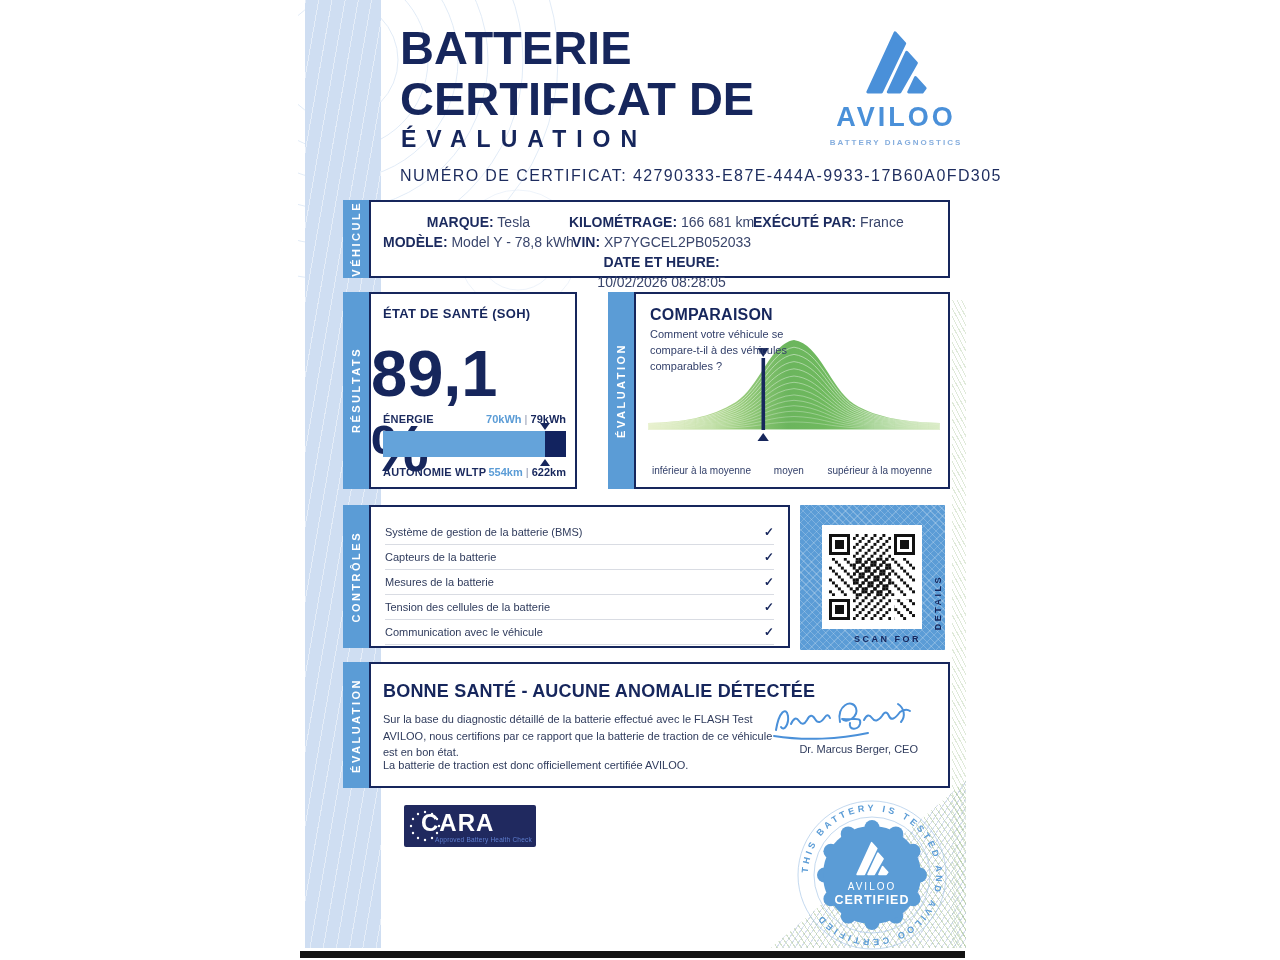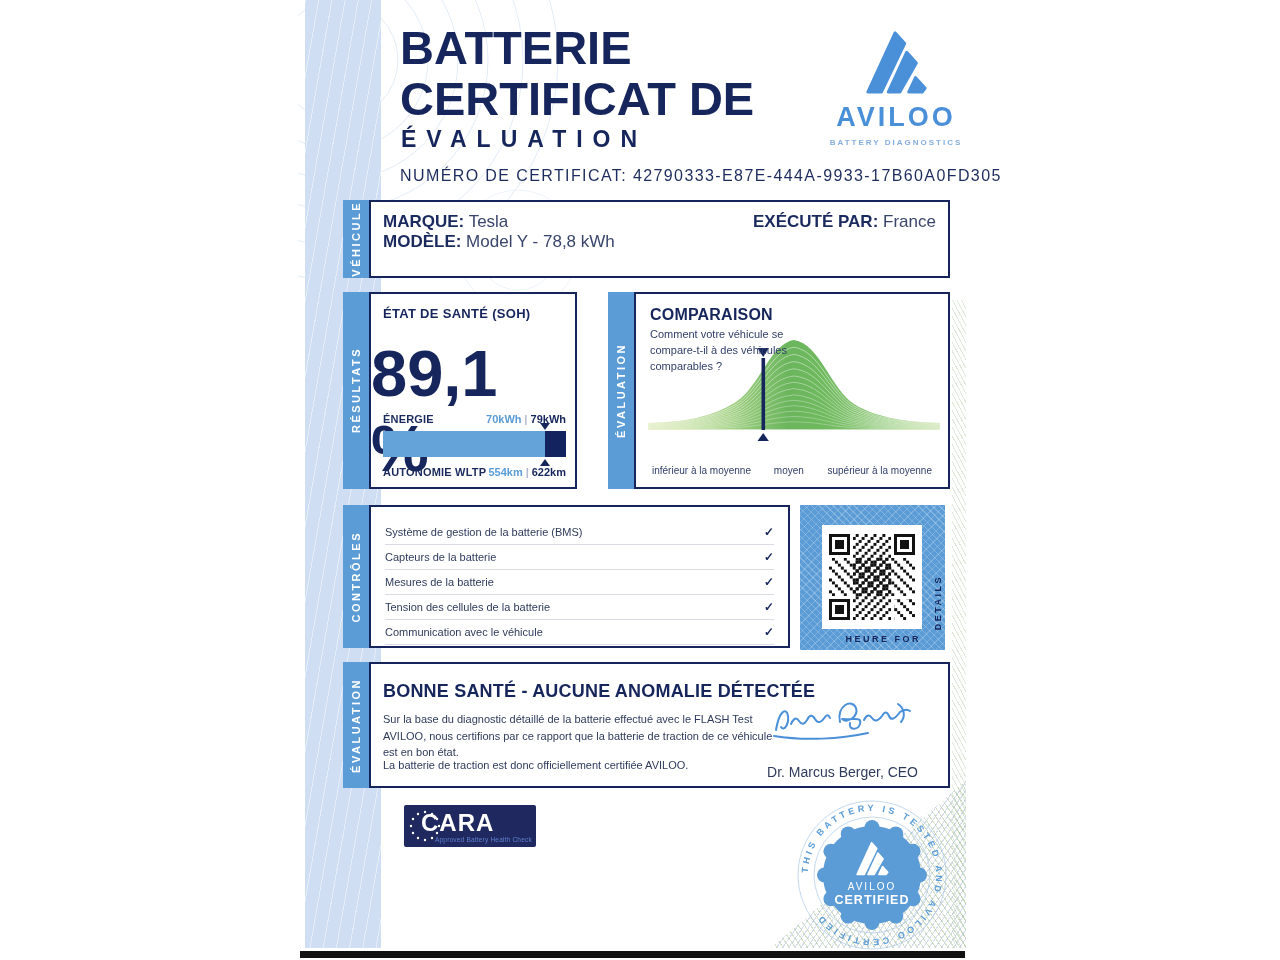--- a/index.html
+++ b/index.html
@@ -36,21 +36,21 @@
   .tab span { writing-mode:vertical-rl; transform:rotate(180deg); font-size:11px; font-weight:bold; letter-spacing:2.5px; }
   .box { flex:1; background:#fff; border:2px solid #16265c; position:relative; }
 
   .sec-vehicle  { left:343px; top:200px; width:607px; height:78px; }
   .sec-results  { left:343px; top:292px; width:234px; height:197px; }
   .sec-evalchart{ left:608px; top:292px; width:342px; height:197px; }
   .sec-controls { left:343px; top:505px; width:447px; height:143px; }
   .sec-evalsum  { left:343px; top:662px; width:607px; height:126px; }
 
   
-  .vcol { position:absolute; top:10px; font-size:17px; line-height:20px; color:#39456b; white-space:nowrap; }
+  .vcol { position:absolute; top:10px; font-size:14px; line-height:20px; color:#39456b; white-space:nowrap;text-align:center; }
   .vcol .lbl { font-weight:bold; color:#1b2a5e; }
   .vcol1 { left:12px; } .vcol2 { left:198px; } .vcol3 { left:382px; }
 
   
   .soh-title { position:absolute; left:12px; top:12px; font-size:13px; font-weight:bold; letter-spacing:.3px; color:#16265c; }
   .soh-value { position:absolute; right:10px; top:42px; font-size:65px; font-weight:bold; color:#16265c; }
   .meter-row { position:absolute; left:12px; right:9px; display:flex; justify-content:space-between; align-items:baseline; font-size:11px; }
   .meter-row .lbl { font-weight:bold; color:#1b2a5e; letter-spacing:.2px; }
   .val-cur { color:#5b9cd6; font-weight:bold; }
   .val-sep { color:#8a93ad; }
@@ -85,21 +85,21 @@
   .qr-white svg { position:absolute; left:7px; top:9px; }
   .scanfor { position:absolute; right:24px; bottom:6px; font-size:9px; font-weight:bold; letter-spacing:2.5px; color:#16265c; }
   .details { position:absolute; right:2px; bottom:20px; font-size:9px; font-weight:bold; letter-spacing:2.5px; color:#16265c;
     writing-mode:vertical-rl; transform:rotate(180deg); }
 
   
   .btitle { position:absolute; left:12px; top:17px; font-size:18px; font-weight:bold; letter-spacing:.2px; color:#16265c; }
   .bpara { position:absolute; left:12px; width:405px; font-size:11px; line-height:1.5; color:#2f3b5c; }
   .p1 { top:47px; } .p2 { top:93px; }
   .sig { position:absolute; right:28px; top:30px; }
-  .signatory { position:absolute; right:30px; top:100px; font-size:14px; color:#2f3b5c; }
+  .signatory { position:absolute; right:30px; top:79px; font-size:11px; color:#2f3b5c; }
 
   
   .cara { left:404px; top:805px; width:132px; height:42px; background:#20295f; border-radius:2px; z-index:2; }
   .cara .word { position:absolute; left:17px; top:4px; font-size:24px; font-weight:bold; color:#fff; letter-spacing:1px; }
   .cara .tag { position:absolute; left:31px; top:31px; font-size:6.5px; color:#5f7fd0; letter-spacing:.2px; }
 
   
   .badge { left:788px; top:791px; width:168px; height:168px; z-index:3; }
 </style>
 </head>
@@ -144,20 +144,26 @@
 </div>
 
 <div class="abs section sec-vehicle">
   <div class="tab">
       <span>VÉHICULE</span>
     </div>
   <div class="box">
     <div class="vcol vcol1">
       <div><span class="lbl">MARQUE:</span><span> Tesla</span></div>
       <div><span class="lbl">MODÈLE:</span><span> Model Y - 78,8 kWh</span></div>
+    </div>
+    <div class="vcol vcol2">
+      <div><span class="lbl">KILOMÉTRAGE:</span><span> 166 681 km</span></div>
+      <div><span class="lbl">VIN:</span><span> XP7YGCEL2PB052033</span></div>
+      <div><span class="lbl">DATE ET HEURE:</span></div>
+      <div><span>10/02/2026 08:28:05</span></div>
     </div>
     <div class="vcol vcol3">
       <div><span class="lbl">EXÉCUTÉ PAR:</span><span> France</span></div>
     </div>
   </div>
 </div>
 
 <div class="abs section sec-results">
   <div class="tab">
       <span>RÉSULTATS</span>
@@ -286,21 +292,21 @@
       <g fill="#111">
         <path d="M0,0 h7 v7 h-7 Z M1,1 v5 h5 v-5 Z" fill-rule="evenodd"></path>
         <rect x="2" y="2" width="3" height="3"></rect>
         <path d="M22,0 h7 v7 h-7 Z M23,1 v5 h5 v-5 Z" fill-rule="evenodd"></path>
         <rect x="24" y="2" width="3" height="3"></rect>
         <path d="M0,22 h7 v7 h-7 Z M1,23 v5 h5 v-5 Z" fill-rule="evenodd"></path>
         <rect x="2" y="24" width="3" height="3"></rect>
       </g>
     </svg>
   </div>
-  <span class="scanfor">HEURE FOR</span>
+  <span class="scanfor">SCAN FOR</span>
   <span class="details">DETAILS</span>
 </div>
 
 <div class="abs section sec-evalsum">
   <div class="tab">
       <span>ÉVALUATION</span>
     </div>
   <div class="box">
     <div class="btitle">BONNE SANTÉ - AUCUNE ANOMALIE DÉTECTÉE</div>
     <div class="bpara p1">Sur la base du diagnostic détaillé de la batterie effectué avec le FLASH Test AVILOO, nous certifions par ce rapport que la batterie de traction de ce véhicule est en bon état.</div>

